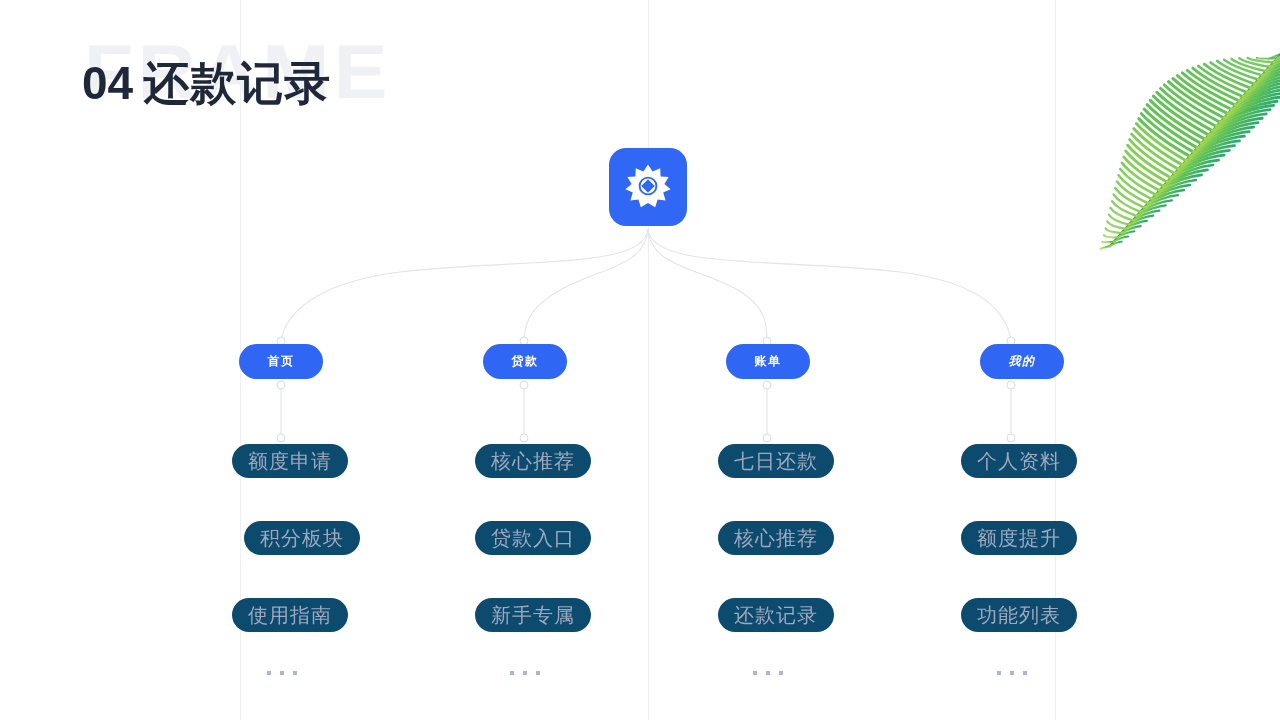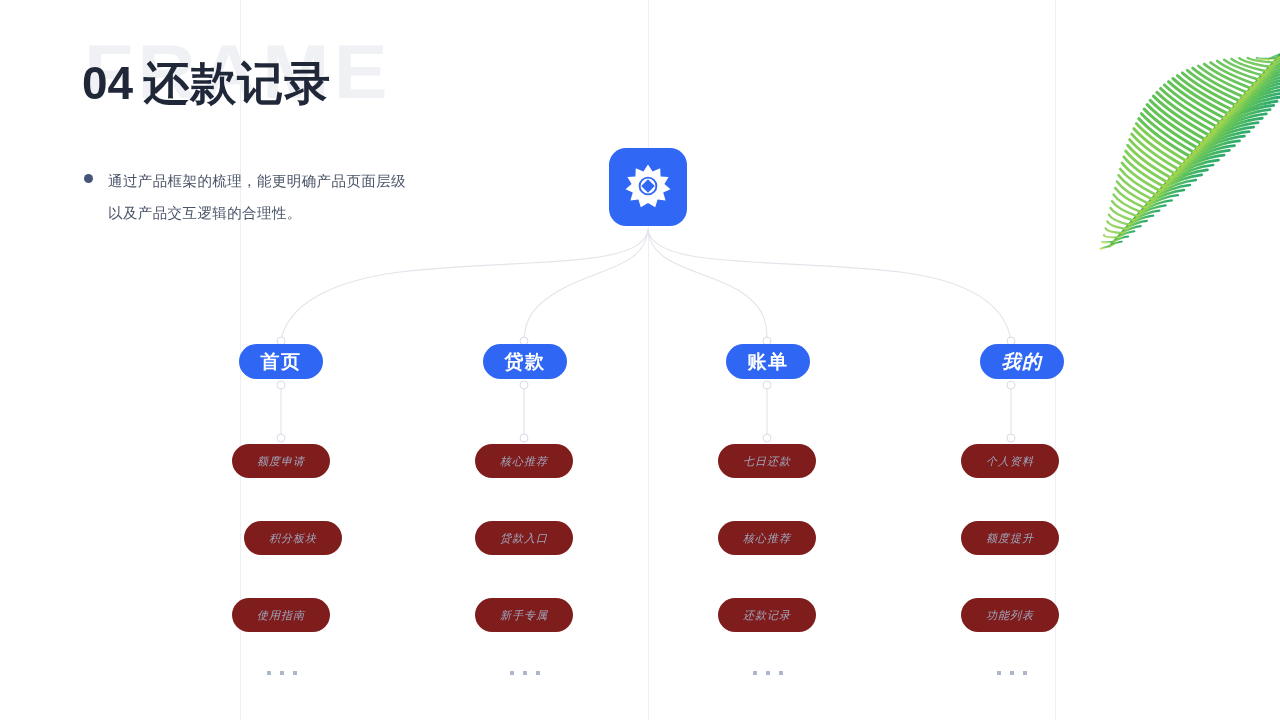--- a/index.html
+++ b/index.html
@@ -55,32 +55,31 @@
     background:#3068f5;
     display:flex; align-items:center; justify-content:center;
   }
   .root-node svg { display:block; }
 
   
   .cat-pill {
     position:absolute; height:35px; min-width:84px;
     border-radius:18px; background:#2f66f3;
     display:flex; align-items:center; justify-content:center;
-    color:#ffffff; font-size:19px; font-weight:bold; letter-spacing:1.5px;
+    color:#ffffff; font-size:12px; font-weight:bold; letter-spacing:1.5px;
     padding:4px 20px;
   }
 
   
   .sub-pill {
     position:absolute; height:34px; min-width:98px;
-    border-radius:17px; background:#7f1d1d;
+    border-radius:17px; background:#0c4a6e;
     display:flex; align-items:center; justify-content:center;
-    color:#9fa8be; font-size:11px; letter-spacing:1px;
+    color:#9fa8be; font-size:20px; letter-spacing:1px;
     padding:0 16px;
-    font-style:italic;
   }
 
   
   .ellipsis {
     position:absolute; display:flex; gap:9px; align-items:center;
   }
   .ellipsis i { width:4px; height:4px; background:#aeb6cb; display:block; }
 
   
   .leaf { position:absolute; right:-6px; top:46px; width:210px; height:235px; }
@@ -94,25 +93,20 @@
   <div class="guide g2"></div>
   <div class="guide g3"></div>
 
   <div class="headline-wrap">
     <div class="watermark">FRAME</div>
     <div class="title">
       <span class="num">04</span><span>还款记录</span>
     </div>
   </div>
 
-  <div class="bullet-row">
-    <span class="bullet-dot"></span>
-    <span class="bullet-text">通过产品框架的梳理，能更明确产品页面层级
-以及产品交互逻辑的合理性。</span>
-  </div>
 
   <svg id="links" viewBox="0 0 1280 720">
     <g fill="none" stroke="#e2e4ea" stroke-width="1.1">
 
       <path d="M648,229 C645,270 520,258 400,272 C330,281 288,305 281,340"></path>
       <path d="M648,229 C646,266 600,268 560,290 C534,305 525,318 524,340"></path>
       <path d="M648,229 C650,266 698,268 738,290 C762,305 767,318 767,340"></path>
       <path d="M648,229 C651,270 780,258 900,272 C970,281 1005,305 1011,340"></path>
     </g>
 

